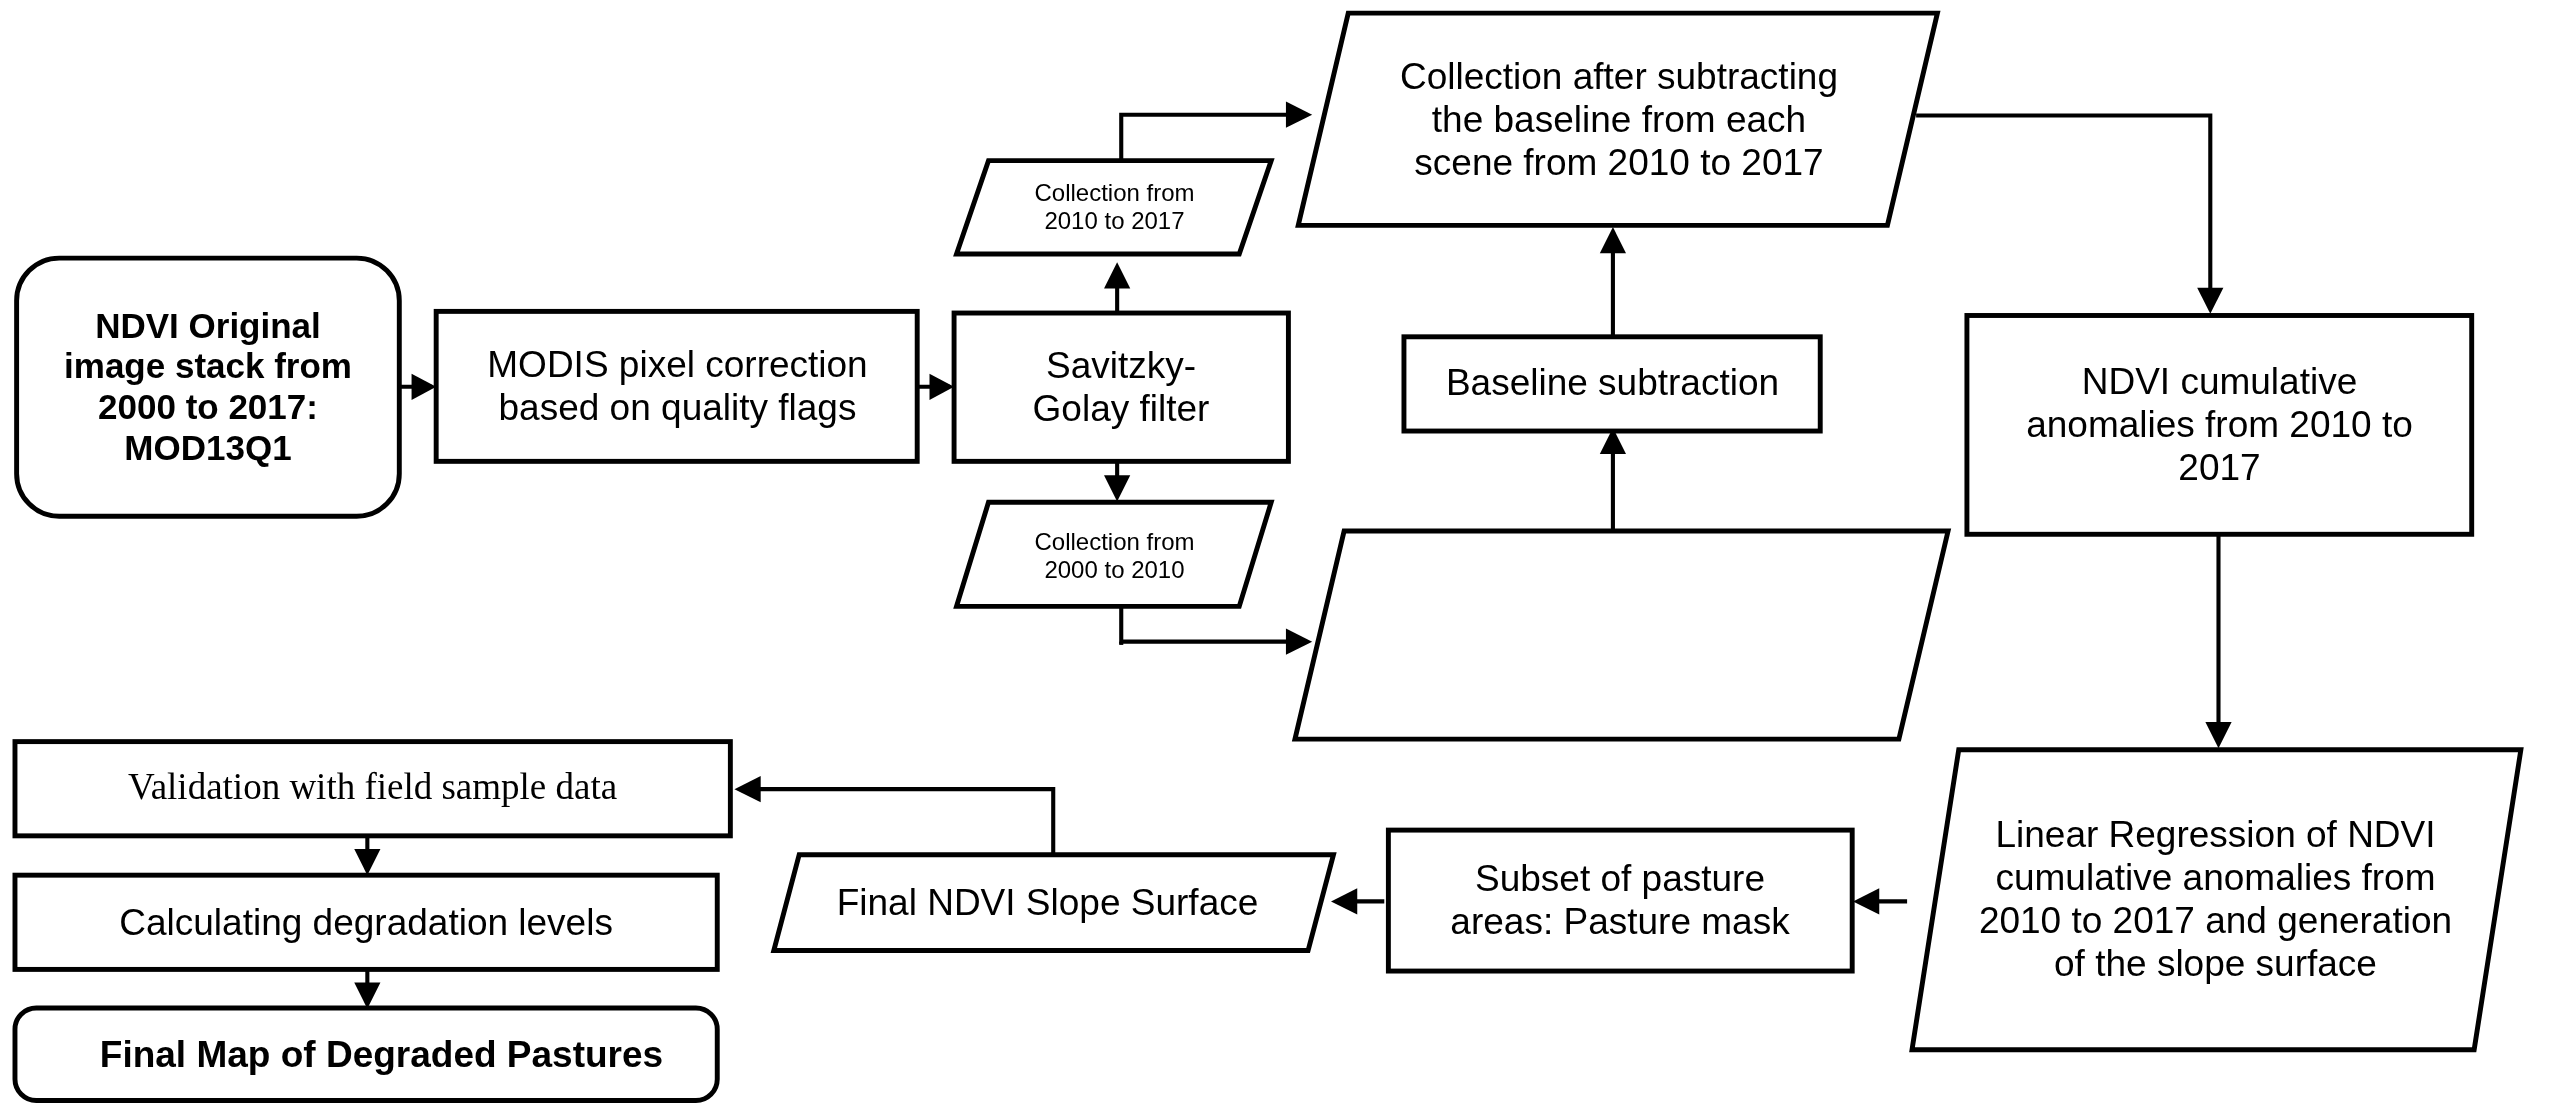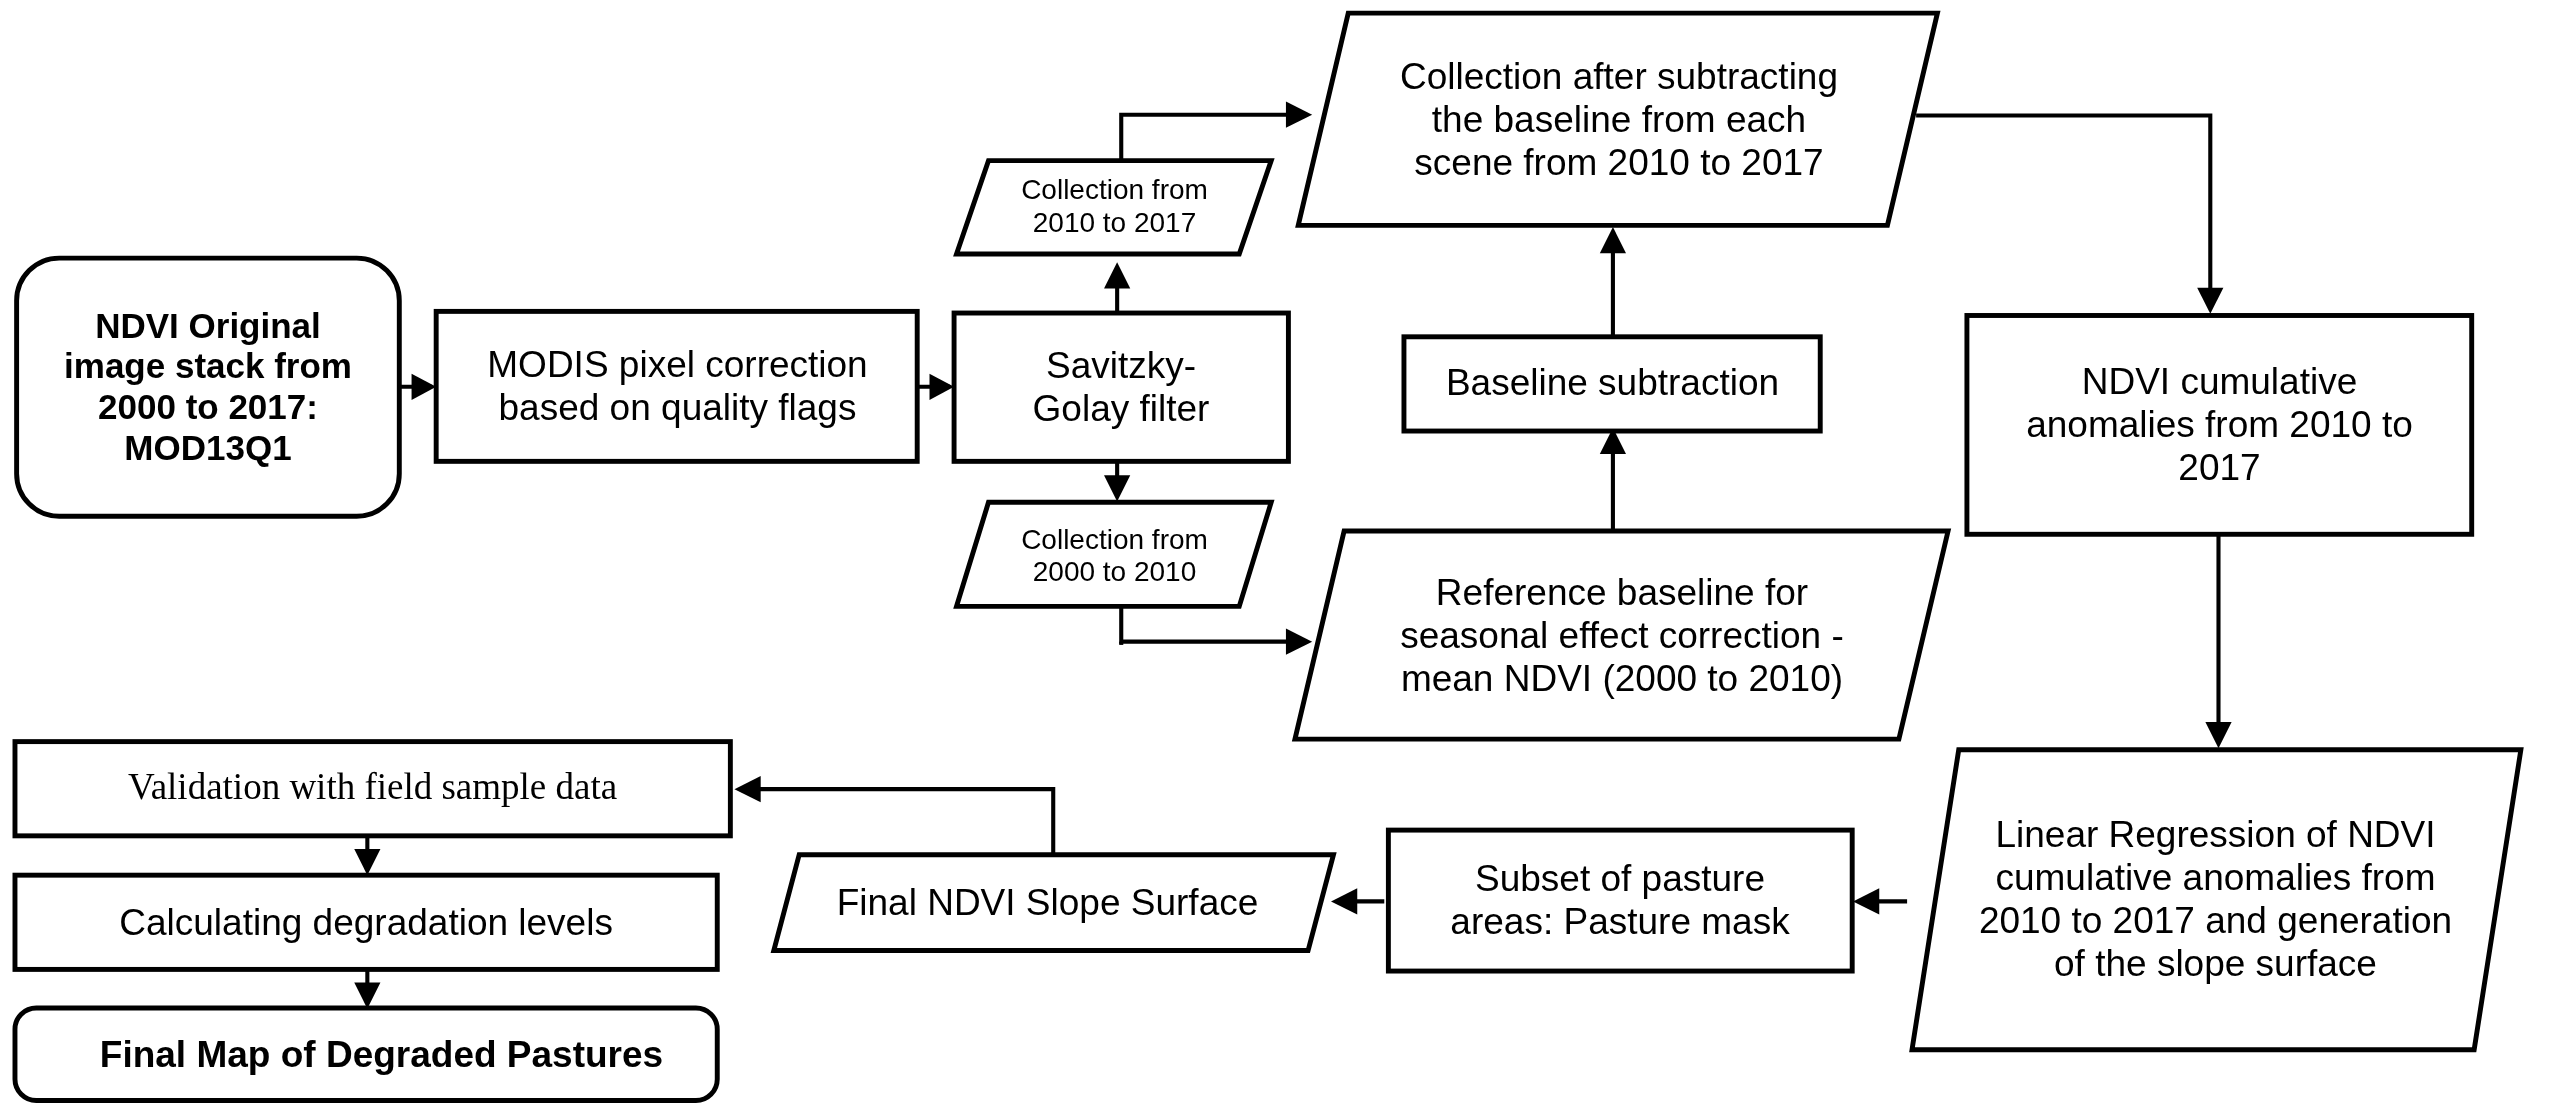--- a/index.html
+++ b/index.html
@@ -51,21 +51,21 @@
     justify-content: center;
     text-align: center;
     color: #000000;
     font-family: "Liberation Sans", sans-serif;
     line-height: 1.16;
     white-space: pre-line;
     pointer-events: none;
   }
   .lbl-lg { font-size: 37px; }
   .lbl-md { font-size: 35px; }
-  .lbl-sm { font-size: 28px; }
+  .lbl-sm { font-size: 24px; }
   .lbl-bold { font-weight: 700; }
 </style>
 </head>
 <body>
 
 <div id="flow-root">
 
   <svg id="flow-svg" viewBox="0 0 3143 1357" xmlns="http://www.w3.org/2000/svg">
 
     <g>
@@ -202,23 +202,20 @@
 
   <div class="node-label lbl-sm" style="left:975px; top:510px; width:279px; height:92px;">Collection from
 2000 to 2010</div>
 
   <div class="node-label lbl-lg" style="left:1332px; top:18px; width:574px; height:205px;">Collection after subtracting
 the baseline from each
 scene from 2010 to 2017</div>
 
   <div class="node-label lbl-lg" style="left:1414px; top:338px; width:397px; height:91px;">Baseline subtraction</div>
 
-  <div class="node-label lbl-lg" style="left:1328px; top:537px; width:588px; height:199px;">Reference baseline for
-seasonal effect correction -
-mean NDVI (2000 to 2010)</div>
 
   <div class="node-label lbl-lg" style="left:1977px; top:320px; width:485px; height:211px;">NDVI cumulative
 anomalies from 2010 to
 2017</div>
 
   <div class="node-label lbl-lg" style="left:1942px; top:756px; width:547px; height:288px;">Linear Regression of NDVI
 cumulative anomalies from
 2010 to 2017 and generation
 of the slope surface</div>
 

